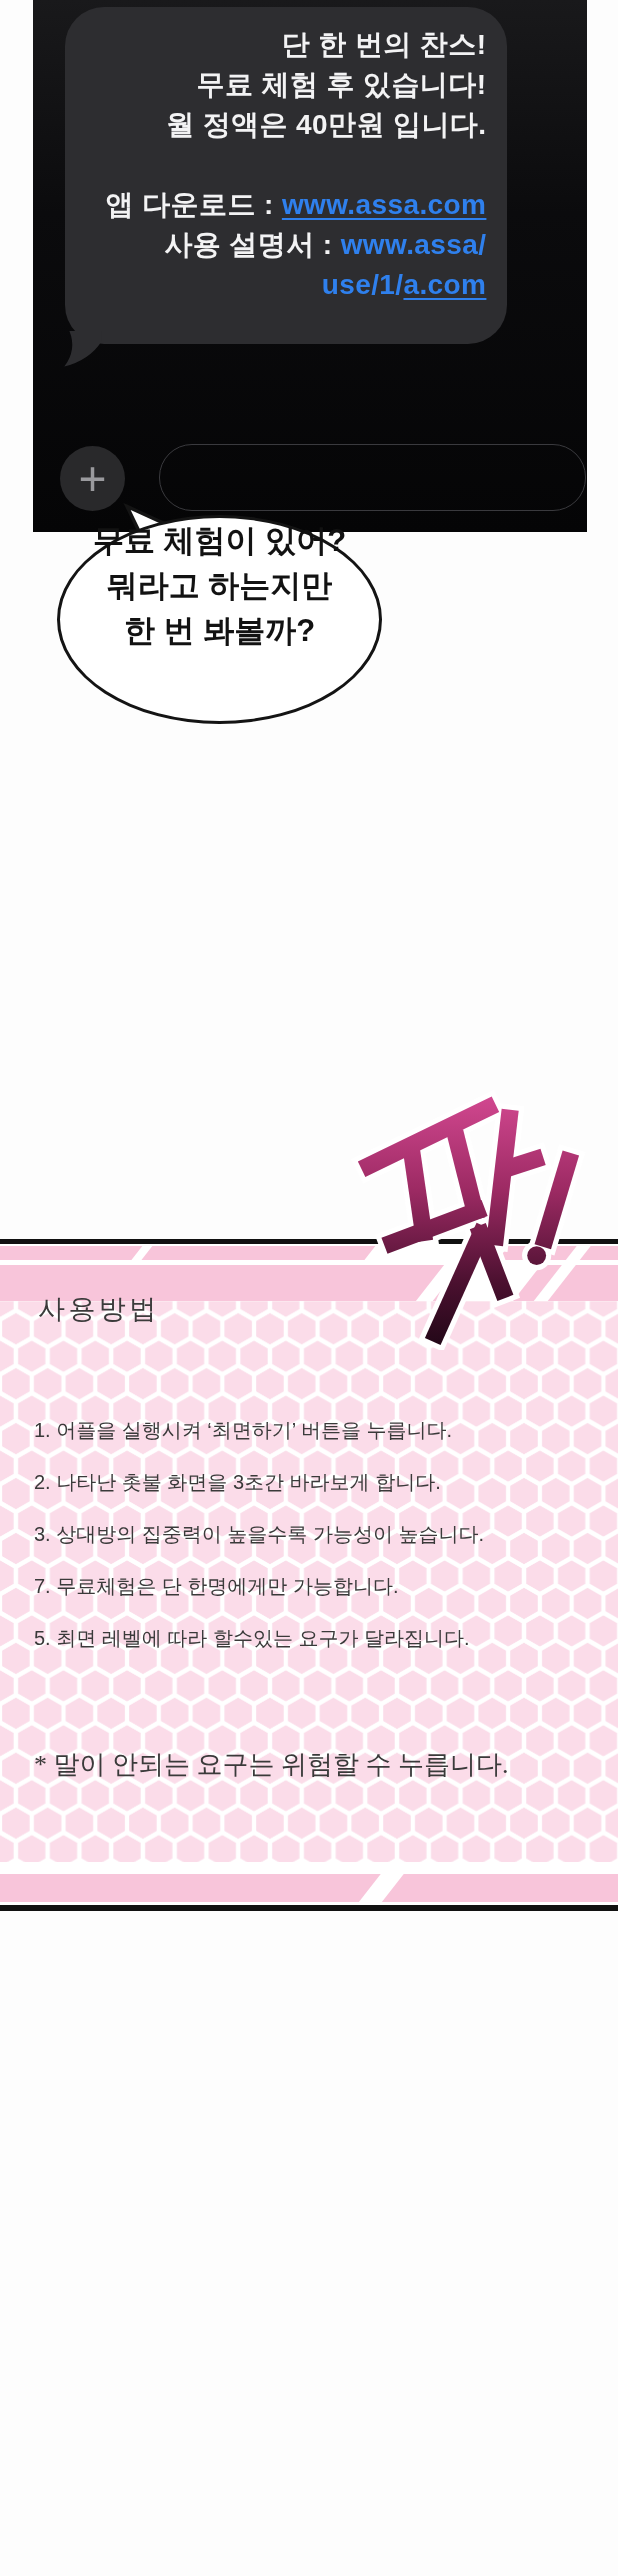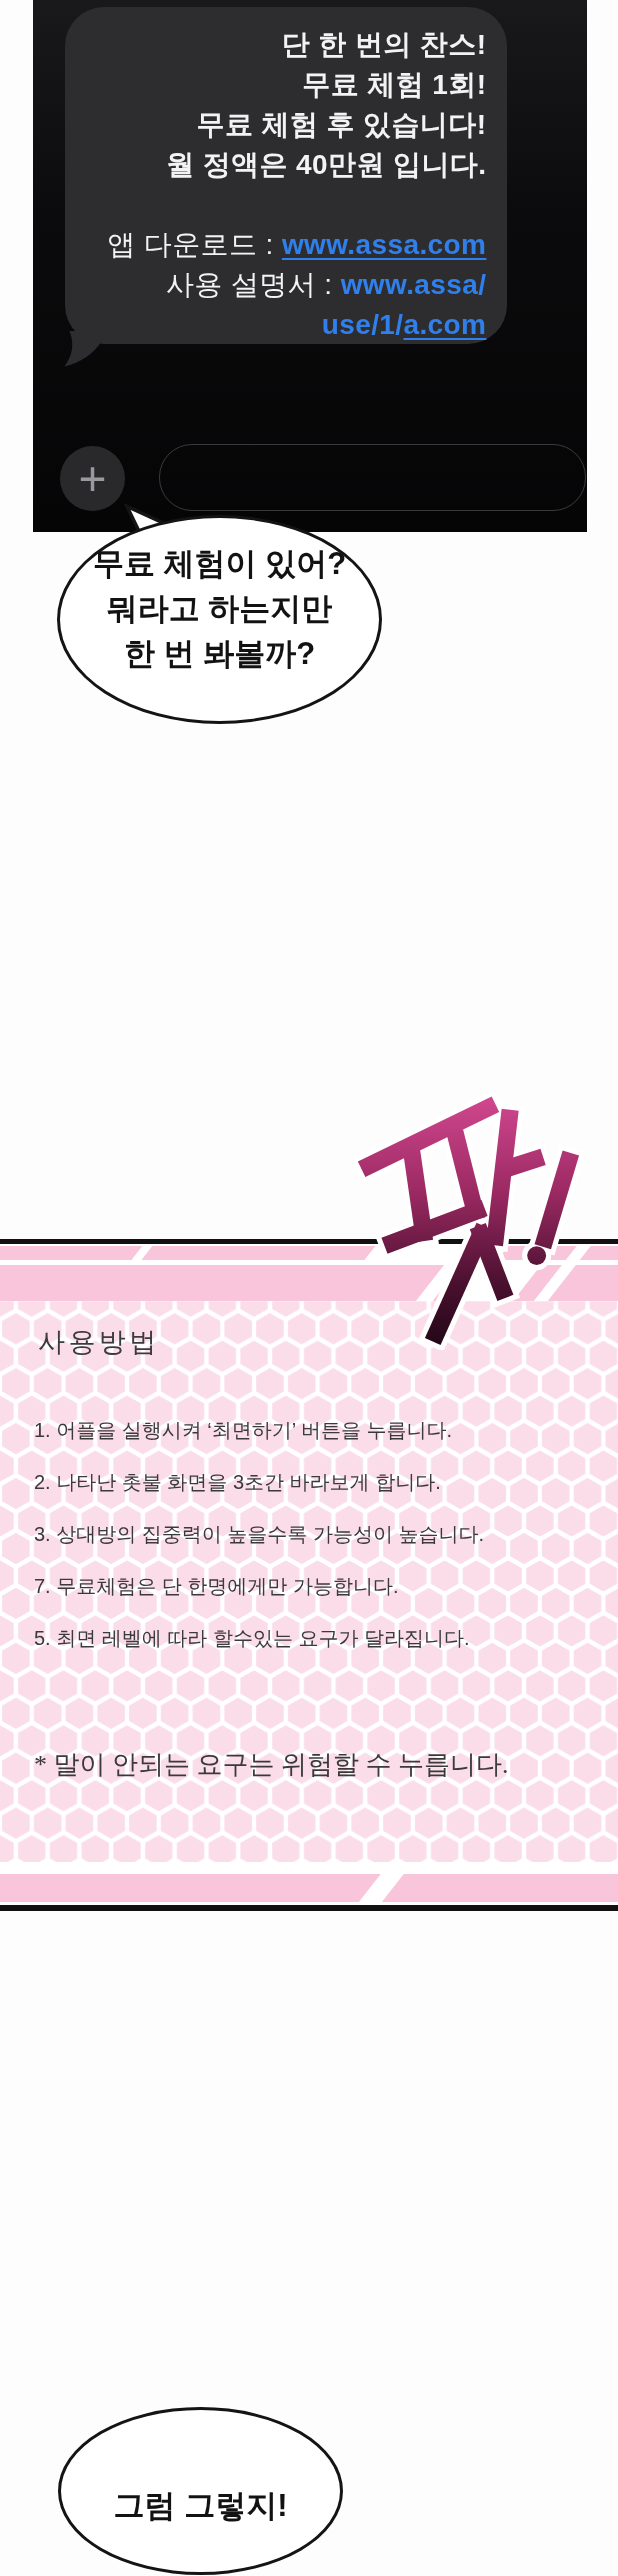--- a/index.html
+++ b/index.html
@@ -6,72 +6,71 @@
   .page{position:relative;width:618px;height:2576px;background:#fdfdfd;overflow:hidden;
         font-family:"Liberation Sans",sans-serif;}
 
   
   .phone{position:absolute;left:33px;top:0;width:554px;height:532px;
          background:linear-gradient(180deg,#19191b 0%,#0b0b0d 40%,#050506 100%);z-index:1;}
   .msg-bubble{position:absolute;left:32px;top:6.9px;width:442px;height:337px;
               background:#2d2d30;border-radius:39px;padding:18px 20.6px;box-sizing:border-box;}
   .msg-line{font-weight:bold;font-size:28px;line-height:40px;color:#f3f3f4;letter-spacing:0.4px;white-space:nowrap;text-align:right;}
   .msg-gap{height:40px;}
-  .msg-label{font-weight:normal;font-size:28px;color:#f3f3f4;margin-left:8px;}
+  .msg-label{font-weight:bold;font-size:28px;color:#f3f3f4;margin-left:8px;}
   .msg-link{font-weight:bold;font-size:28px;color:#2f80ed;text-decoration:underline;text-underline-offset:4.3px;cursor:pointer;}
   .msg-link.nounderline{text-decoration:none;}
   .msg-tail{position:absolute;left:64px;top:331px;z-index:1;}
   .plus-btn{position:absolute;left:27px;top:446px;width:65px;height:65px;border-radius:50%;
             background:#29292b;color:#9a9a9e;display:flex;align-items:center;justify-content:center;
             font-size:48px;font-weight:300;line-height:1;cursor:pointer;}
   .input-bar{position:absolute;left:126px;top:444px;width:427px;height:67px;
              border:1.7px solid #3a3a3e;border-radius:33px;box-sizing:border-box;background:transparent;}
 
   
   .bubble-tail-svg{position:absolute;left:103px;top:489px;z-index:2;}
   .bubble-top{position:absolute;left:57px;top:515px;width:325px;height:209px;background:#ffffff;
               border:3.4px solid #141414;border-radius:50%;box-sizing:border-box;z-index:3;
-              display:flex;flex-direction:column;align-items:center;justify-content:center;padding-bottom:22px;}
+              display:flex;flex-direction:column;align-items:center;padding-bottom:22px;}
   .bubble-top .bline{font-weight:bold;font-size:31px;line-height:45px;color:#121212;white-space:nowrap;}
   .bubble-bottom{position:absolute;left:58px;top:2407px;width:285px;height:168px;background:#ffffff;
               border:3.4px solid #141414;border-radius:50%;box-sizing:border-box;z-index:3;
               display:flex;align-items:center;justify-content:center;padding-top:29px;}
   .bubble-bottom .bline{font-weight:bold;font-size:31px;color:#121212;white-space:nowrap;}
 
   
   .sfx{position:absolute;left:339px;top:1084px;z-index:2;}
   .sr-only{position:absolute;width:0.9px;height:0.9px;overflow:hidden;clip:rect(0 0 0 0);white-space:nowrap;}
 
   
   .panel{position:absolute;left:0;top:1239px;width:618px;height:672px;z-index:1;}
   .panel-topline{position:absolute;left:0;top:0;width:618px;height:5.2px;background:#111111;}
   .decor-top{position:absolute;left:0;top:5.2px;width:618px;height:57px;background:#ffffff;overflow:hidden;}
   .decor-bottom{position:absolute;left:0;top:623px;width:618px;height:43px;background:#ffffff;overflow:hidden;}
   .panel-botline{position:absolute;left:0;top:666px;width:618px;height:6px;background:#111111;}
   .pink{background:#f8c5da;position:absolute;transform:skewX(-38deg);}
   .white-slash{background:#ffffff;position:absolute;transform:skewX(-38deg);}
   .hex-area{position:absolute;left:0;top:62px;width:618px;height:562px;}
   .panel-title{position:absolute;left:38px;top:52px;font-family:"Liberation Serif",serif;
-               font-size:27px;color:#3b3b3b;letter-spacing:3.4px;margin-top:33px;}
+               font-size:27px;color:#3b3b3b;letter-spacing:3.4px;}
   .steps{position:absolute;left:34px;top:165px;font-family:Liberation Sans, sans-serif;
          font-size:20px;line-height:52px;color:#3a3a3a;}
   .step{white-space:nowrap;}
   .warning{position:absolute;left:34px;top:508px;font-family:"Liberation Serif",serif;
            font-size:26px;color:#3a3a3a;white-space:nowrap;}
 </style>
 </head>
 <body>
 
 <div class="page">
 
   <div class="phone">
 
     <div class="msg-bubble">
       <div class="msg-line">단 한 번의 찬스!</div>
-      <div class="msg-line">무료 체험 1회!</div>
       <div class="msg-line">무료 체험 후 있습니다!</div>
       <div class="msg-line">월 정액은 40만원 입니다.</div>
       <div class="msg-gap"></div>
       <div class="msg-line"><span class="msg-label">앱 다운로드 : </span><a class="msg-link">www.assa.com</a></div>
       <div class="msg-line"><span class="msg-label">사용 설명서 : </span><a class="msg-link nounderline">www.assa/</a></div>
       <div class="msg-line"><a class="msg-link nounderline">use/1/</a><a class="msg-link">a.com</a></div>
     </div>
 
     <div class="plus-btn">+</div>
     <div class="input-bar"></div>
@@ -171,18 +170,15 @@
 
     <div class="warning">* 말이 안되는 요구는 위험할 수 누릅니다.</div>
 
     <div class="decor-bottom">
       <div class="pink" style="left:-34px;top:12px;width:404px;height:27.5px;"></div>
       <div class="pink" style="left:393px;top:12px;width:275px;height:27.5px;"></div>
     </div>
     <div class="panel-botline"></div>
   </div>
 
-  <div class="bubble-bottom">
-    <div class="bline">그럼 그렇지!</div>
-  </div>
 
 </div>
 
 
 </body></html>

